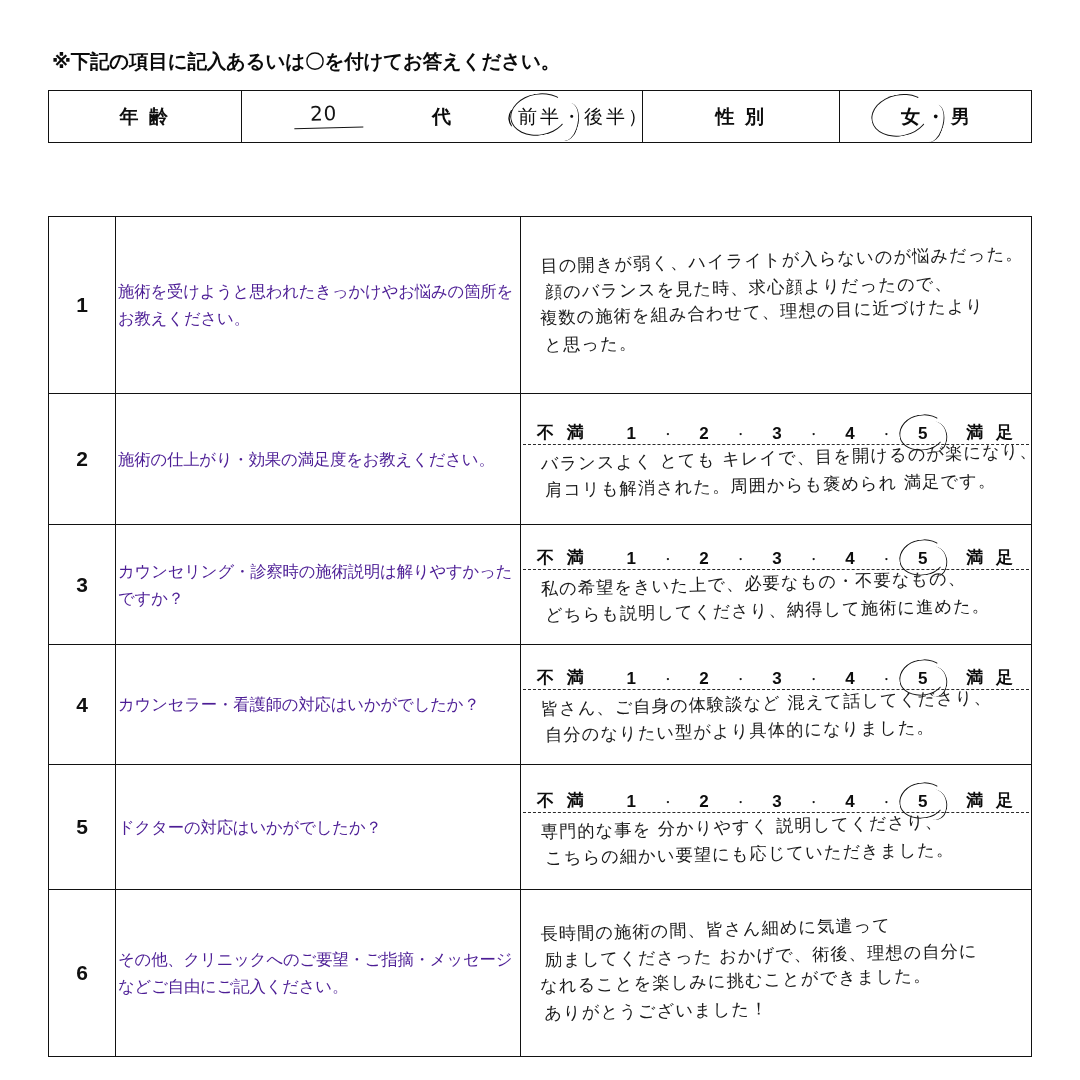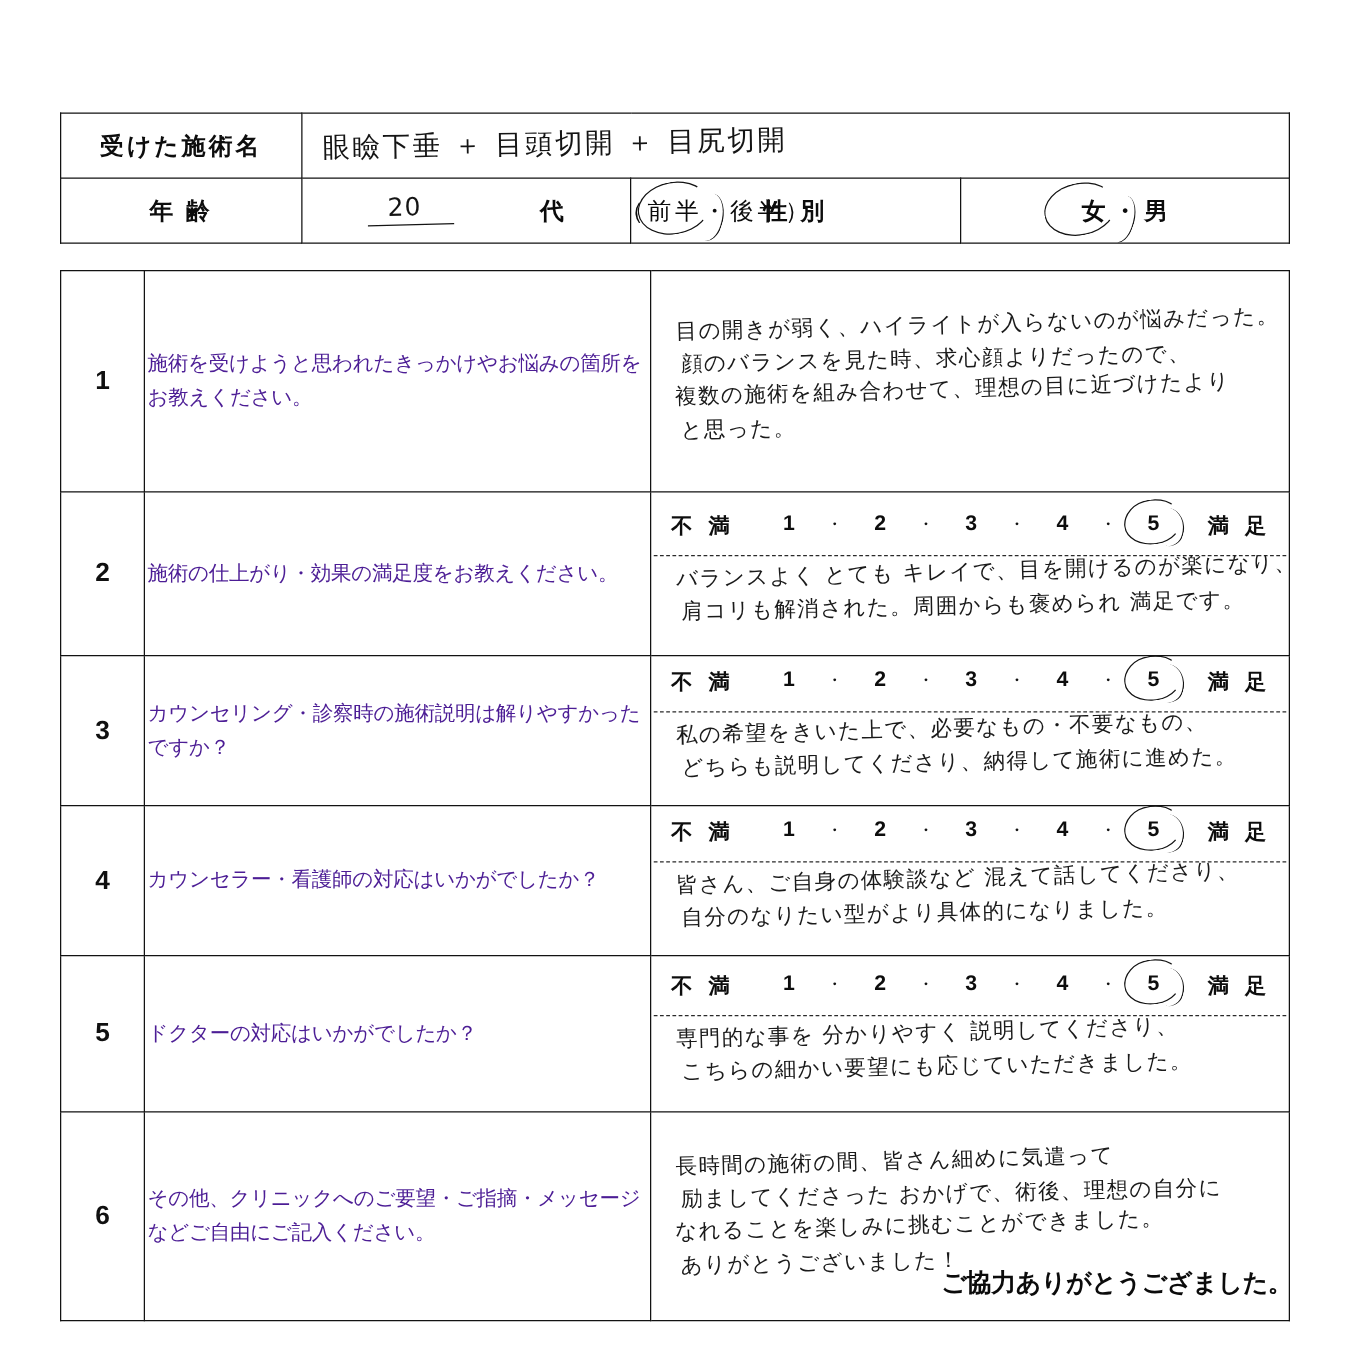--- a/index.html
+++ b/index.html
@@ -90,21 +90,21 @@
   }
   .ans-cell {
     position: relative;
     padding: 0;
     vertical-align: top;
   }
 
   
   .rating {
     display: flex;
-    align-items: flex-start;
+    align-items: flex-end;
     height: 36px;
     border-bottom: 1.5px dashed #2a2a2a;
     padding: 0 12px 0 14px;
     box-sizing: border-box;
     position: relative;
   }
   .rating .r-end {
     font-size: 17px;
     font-weight: 700;
     letter-spacing: 4px;
@@ -292,31 +292,24 @@
     letter-spacing: -0.3px;
     color: #0b0b0b;
     white-space: nowrap;
   }
 </style>
 </head>
 <body>
 
 <div class="page">
 
+  <div class="instruction">※下記の項目に記入あるいは〇を付けてお答えください。</div>
 
   <table class="header-table">
     <tbody>
-      <tr>
-        <td class="lbl" style="width:192px;">受けた施術名</td>
-        <td colspan="3">
-          <div class="hw-cellwrap">
-            <span class="hw-treatment">眼瞼下垂 ＋ 目頭切開 ＋ 目尻切開</span>
-          </div>
-        </td>
-      </tr>
       <tr>
         <td class="lbl" style="width:192px;">年 齢</td>
         <td style="width:400px;">
           <div class="age-row-inner">
             <span class="hw-age">20</span>
             <span class="age-dai">代</span>
             <span class="age-half">
               <span>（前半・後半）</span>
               <span class="halfmark"></span>
               <span class="halfmark-tail"></span>
@@ -480,15 +473,14 @@
             <span class="hl">励ましてくださった おかげで、術後、理想の自分に</span>
             <span class="hl">なれることを楽しみに挑むことができました。</span>
             <span class="hl">ありがとうございました！</span>
           </div>
         </td>
       </tr>
 
     </tbody>
   </table>
 
-  <div class="footer">ご協力ありがとうござました。</div>
 
 </div>
 
 </body></html>

